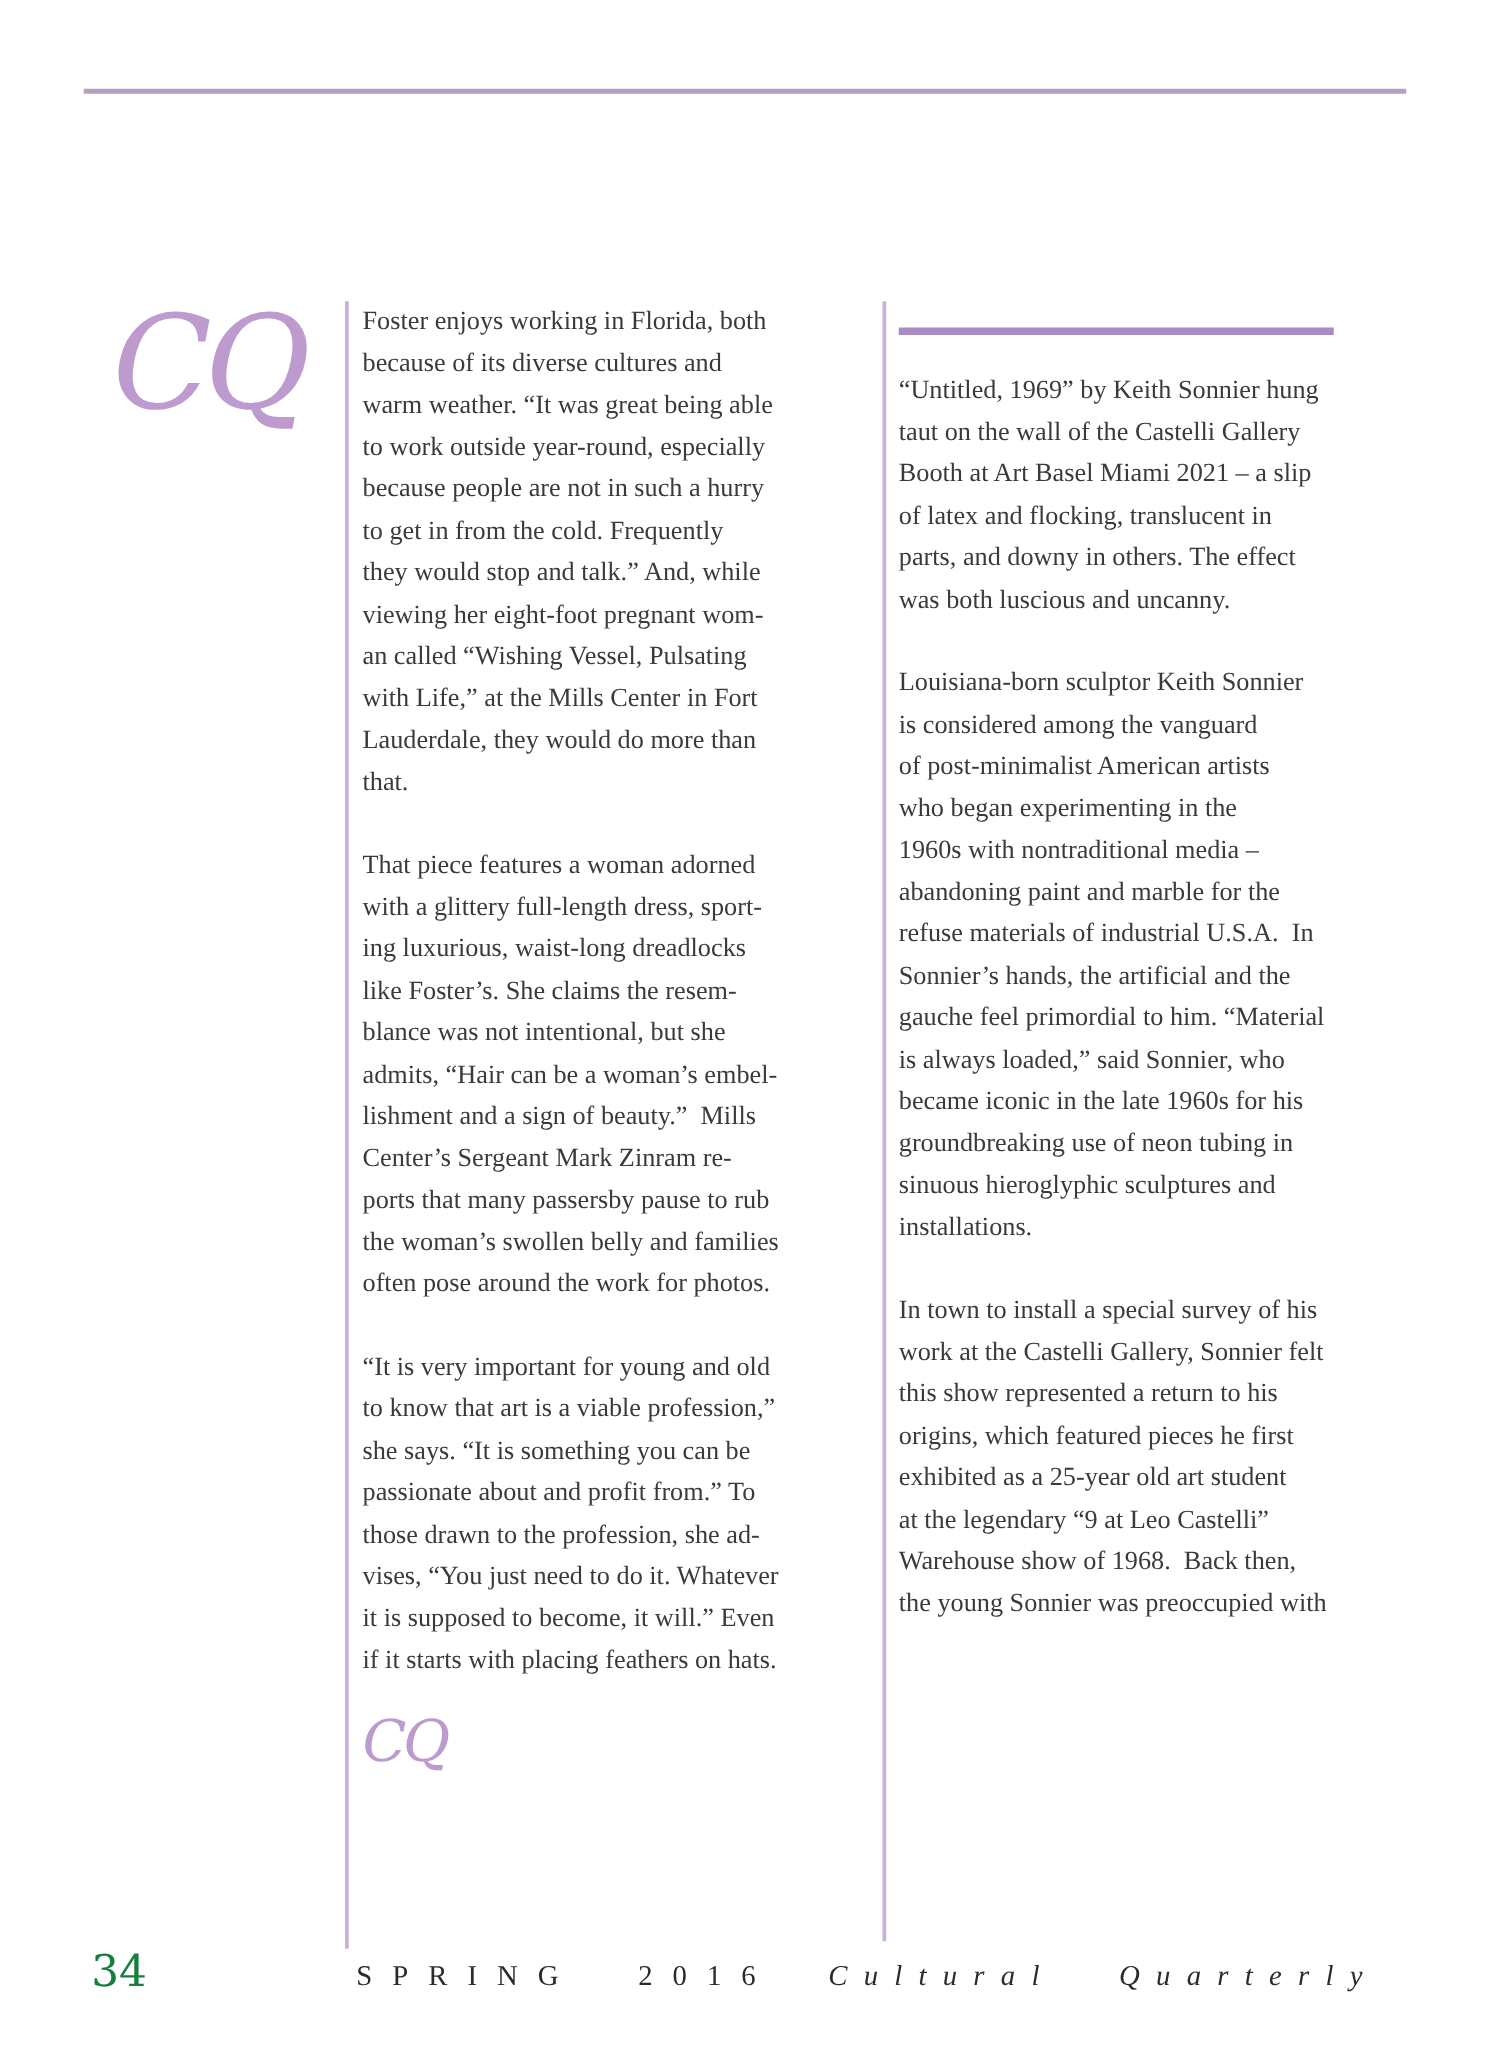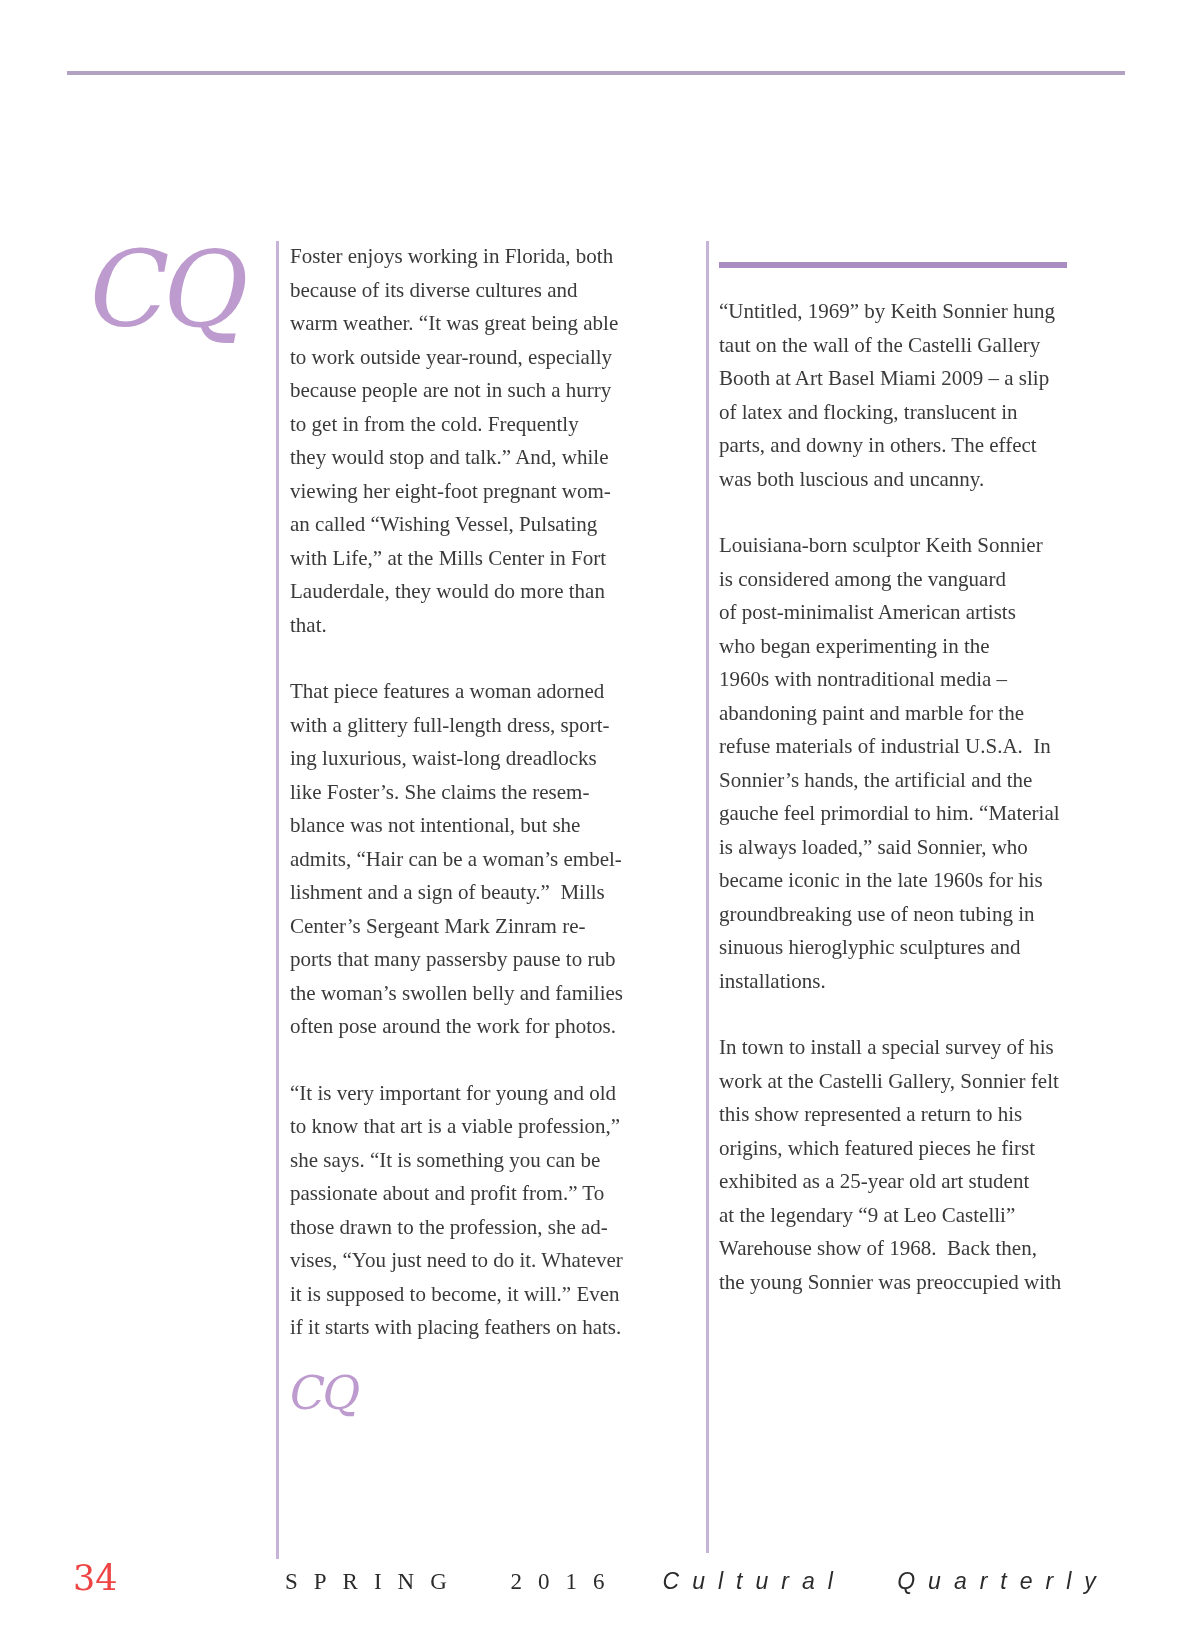--- a/index.html
+++ b/index.html
@@ -92,38 +92,38 @@
     background: #a88cc2;
     margin-top: 24px;
     margin-bottom: 27px;
   }
 
   .page-number {
     position: absolute;
     left: 73px; top: 1558px;
     font-family: "DejaVu Serif", serif;
     font-size: 35px;
-    color: #ef4444;
+    color: #15803d;
   }
 
   .footer-line {
     position: absolute;
     left: 285px; top: 1568px;
     white-space: nowrap;
     color: #2b2b2b;
   }
   .footer-season {
     font-family: "Liberation Serif", serif;
     font-weight: normal;
     font-size: 23px;
     letter-spacing: 16px;
     word-spacing: 26px;
   }
   .footer-magazine {
-    font-family: Liberation Sans, sans-serif;
+    font-family: Liberation Serif, serif;
     font-style: italic;
     font-size: 23px;
     letter-spacing: 13px;
     word-spacing: 32px;
     margin-left: 42px;
   }
 </style>
 </head>
 <body>
 
@@ -167,21 +167,21 @@
 it is supposed to become, it will.” Even
 if it starts with placing feathers on hats.</p>
   <div class="end-mark">CQ</div>
 </div>
 
 <div class="right-col">
   <div class="byline-rule"></div>
   <div class="body-text">
     <p>“Untitled, 1969” by Keith Sonnier hung
 taut on the wall of the Castelli Gallery
-Booth at Art Basel Miami 2009 – a slip
+Booth at Art Basel Miami 2021 – a slip
 of latex and flocking, translucent in
 parts, and downy in others. The effect
 was both luscious and uncanny.</p>
     <p>Louisiana-born sculptor Keith Sonnier
 is considered among the vanguard
 of post-minimalist American artists
 who began experimenting in the
 1960s with nontraditional media –
 abandoning paint and marble for the
 refuse materials of industrial U.S.A.  In

